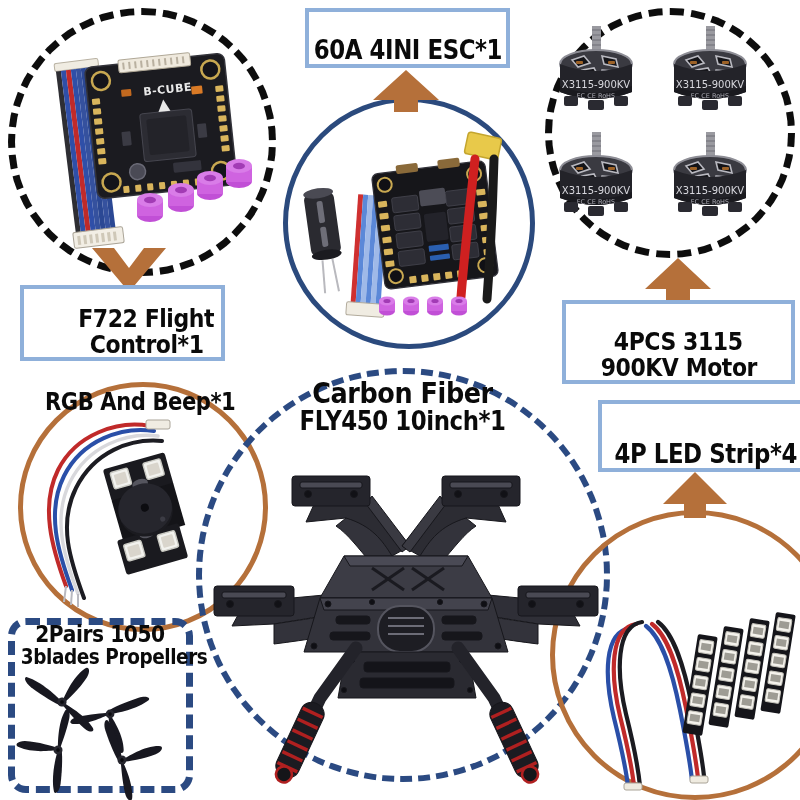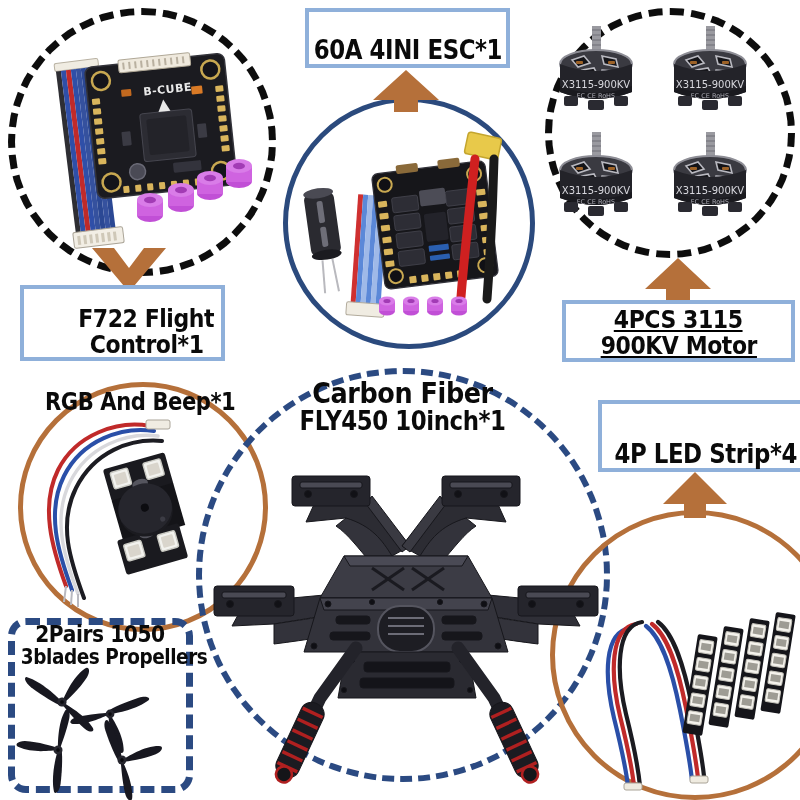--- a/index.html
+++ b/index.html
@@ -386,21 +386,21 @@
       <use href="#motorUnit" x="122" y="112"></use>
     </svg>
   </div>
 
   <div class="arrow" style="left:645px; top:258px; width:66px; height:44px;">
     <svg width="66" height="44" viewBox="0 0 66 44">
       <polygon points="33,0 66,31 45,31 45,44 21,44 21,31 0,31" fill="#b5703a"></polygon>
     </svg>
   </div>
 
-  <div class="label-box" style="left:562px; top:300px; width:233px; height:62px;text-decoration:underline;">
+  <div class="label-box" style="left:562px; top:300px; width:233px; height:84px;">
     <div class="ln" style="font-size:25px;">4PCS 3115</div>
     <div class="ln" style="font-size:25px;">900KV Motor</div>
   </div>
 
   <div class="circle c-solid-brown" style="left:18px; top:382px; width:250px; height:250px;"></div>
 
   <div class="plain-label" style="left:33px; top:390px; width:200px; font-size:24px;">
     <div>RGB And Beep*1</div>
   </div>
 

